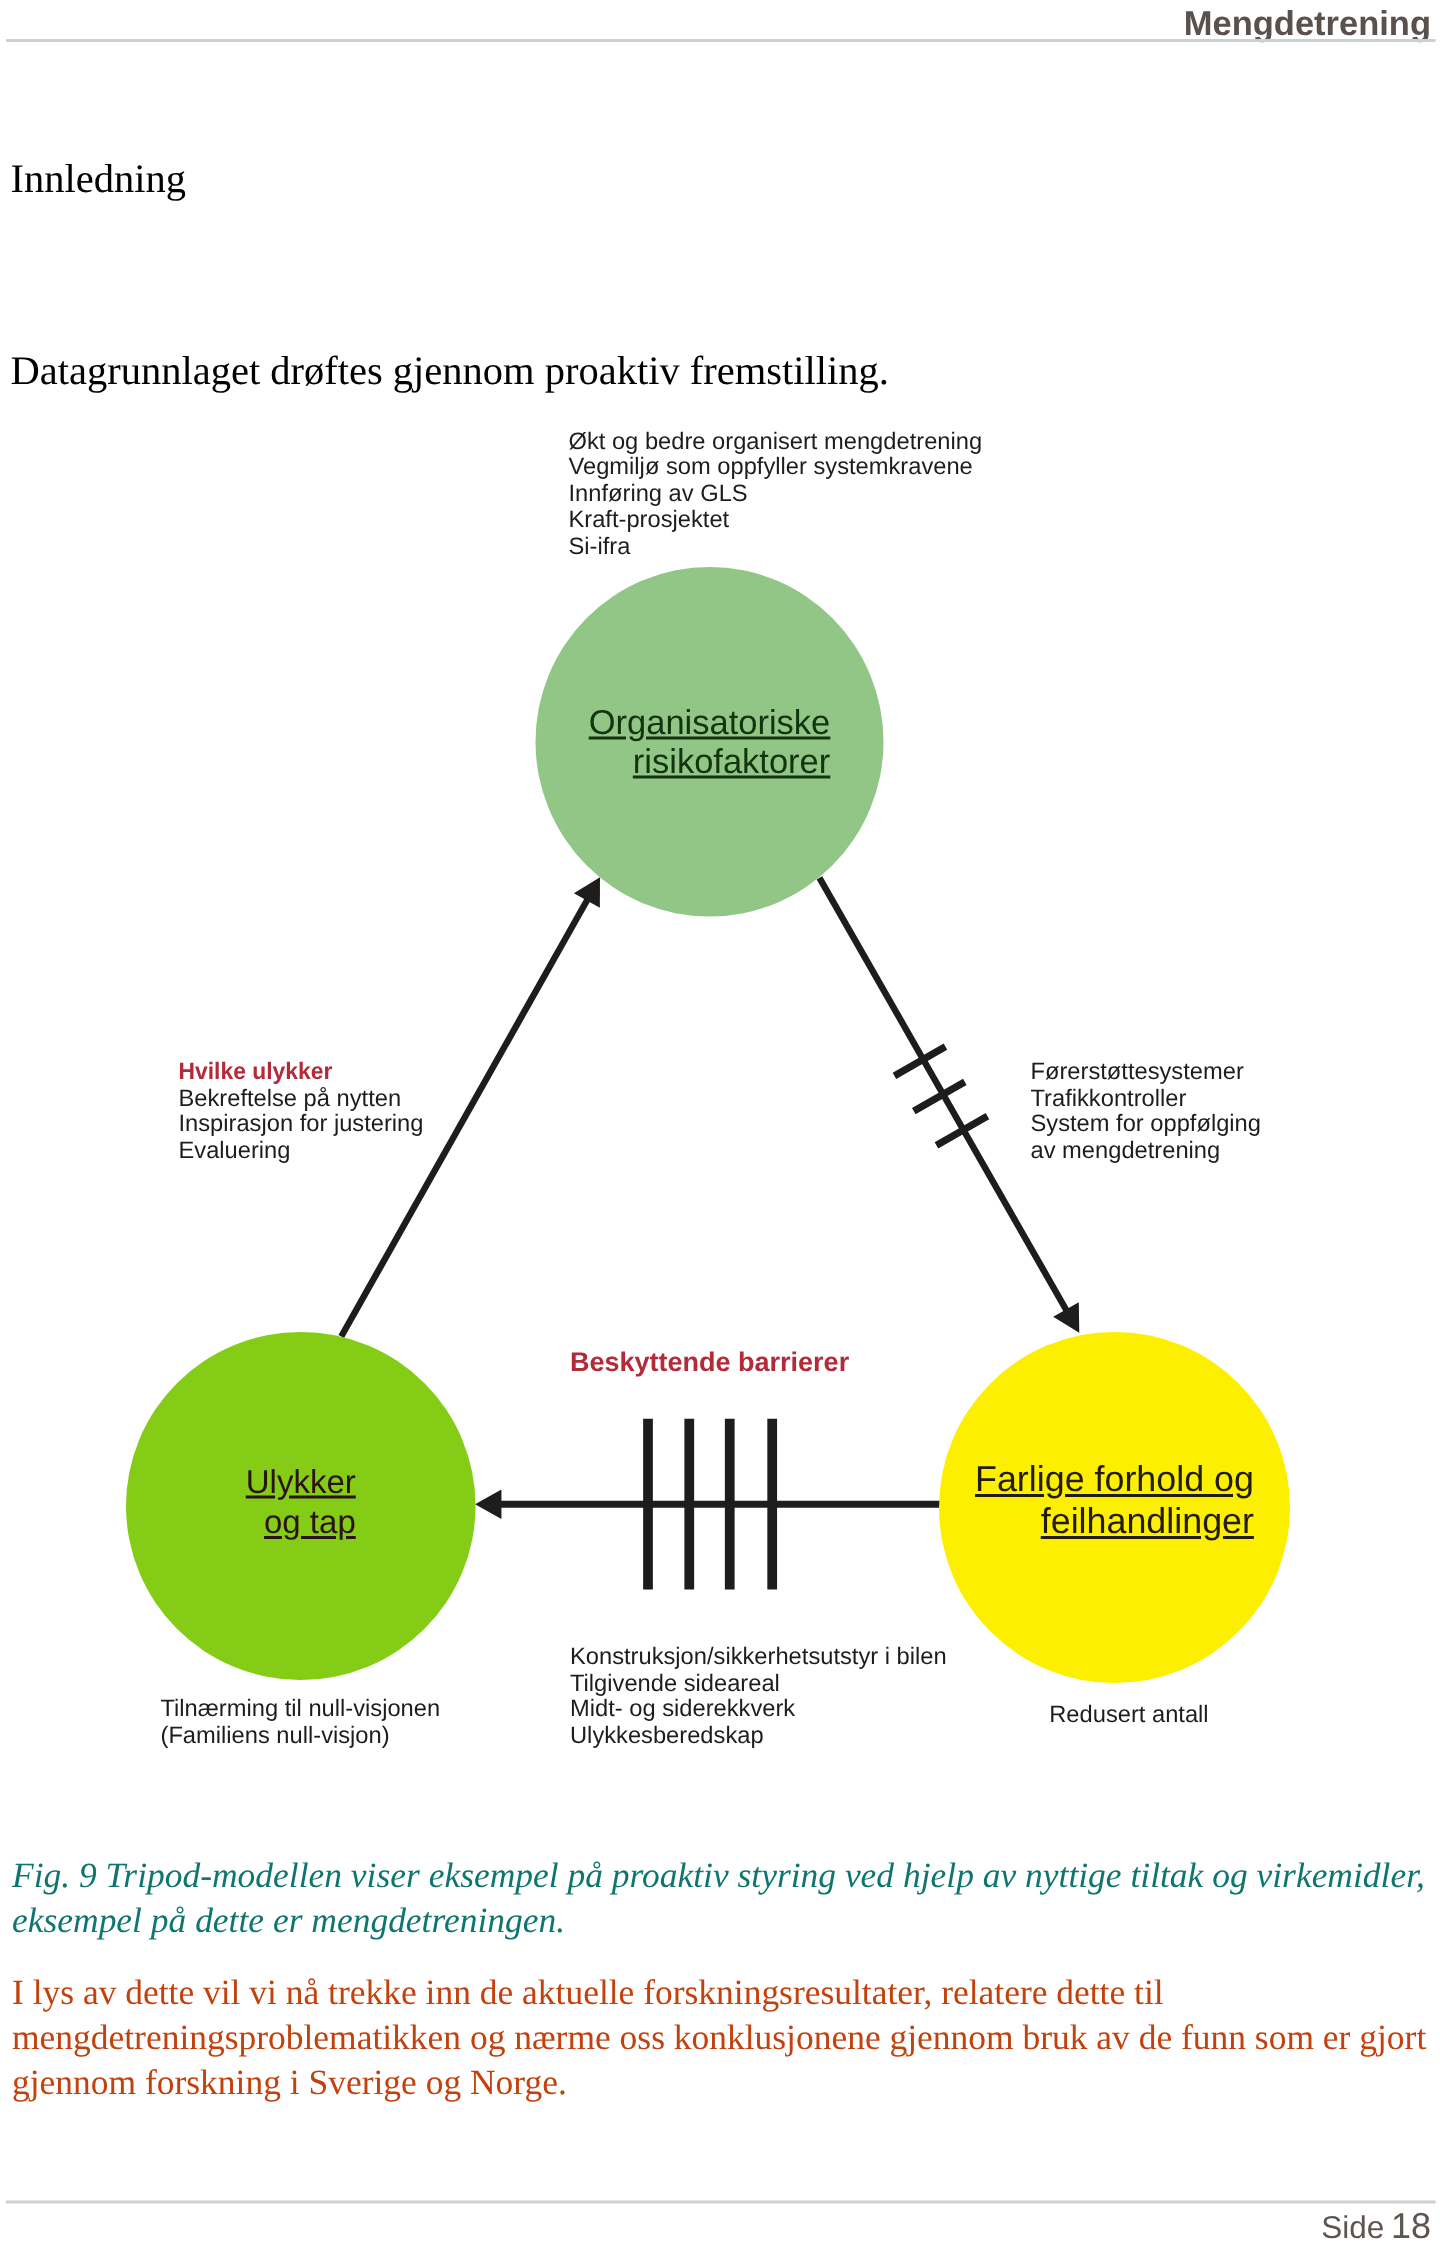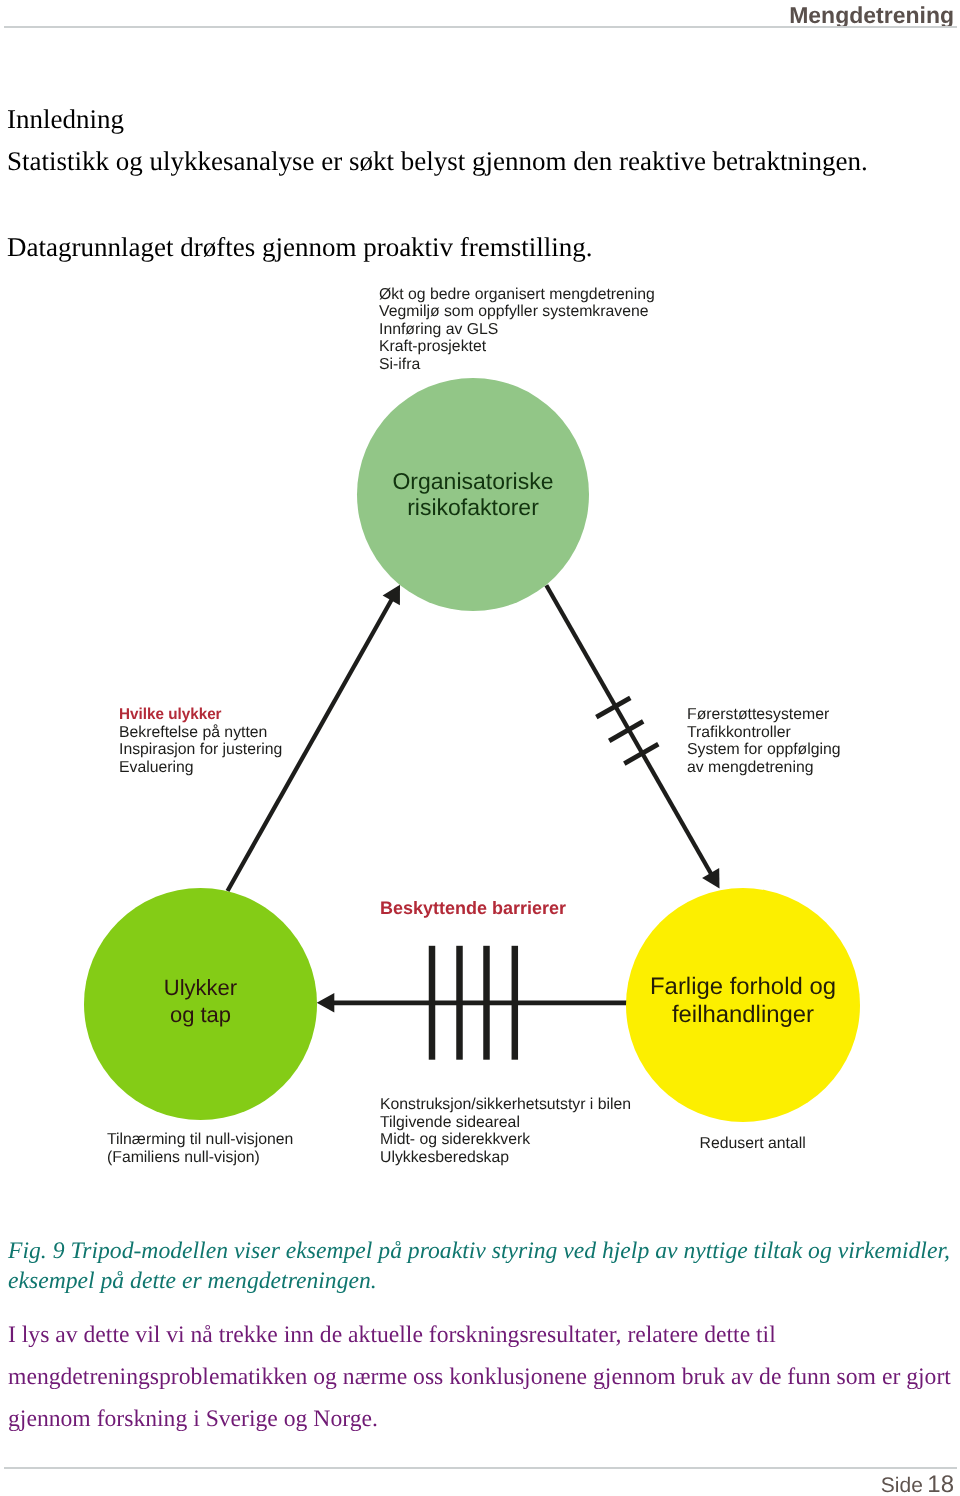--- a/index.html
+++ b/index.html
@@ -12,45 +12,44 @@
   .hdr-rule{position:absolute;left:4px;top:25.7px;width:953px;height:2.3px;background:#ccd0d1;}
   
   .serif{position:absolute;color:#000;white-space:nowrap;font-size:27px;}
   .h-sec{left:8px;top:74px;font-weight:bold;font-size:25.75px;}
   .h-sub{left:7px;top:103.5px;}
   .p1{left:7px;top:145.5px;}
   .p2{left:7px;top:187.5px;margin-top:44px;}
   
   .diagram{position:absolute;left:0;top:255px;width:960px;height:900px;font-family:"Liberation Sans",sans-serif;}
   .arrows{position:absolute;left:0;top:0;}
-  .circle{position:absolute;border-radius:50%;display:flex;align-items:center;justify-content:center;text-align:center;white-space:pre;}
+  .circle{position:absolute;border-radius:50%;display:flex;align-items:center;justify-content:center;text-align:right;white-space:pre;text-decoration:underline;}
   .green{left:357px;top:123px;width:232px;height:233px;background:#92c687;color:#12340f;font-size:23px;line-height:25.2px;}
   .orange{left:84px;top:633px;width:233px;height:232px;padding-bottom:6px;box-sizing:border-box;background:#84cc16;color:#2b1410;font-size:22px;line-height:27.5px;}
   .yellow{left:626px;top:633px;width:234px;height:234px;padding-bottom:9px;box-sizing:border-box;background:#fcef00;color:#231c08;font-size:23.9px;line-height:27.4px;}
   .txt{position:absolute;font-size:15.8px;line-height:17.5px;color:#1d1d1b;white-space:pre;}
   .red{color:#b32a38;font-weight:bold;}
   .cond{display:inline-block;transform:scaleX(0.965);transform-origin:0 0;}
   .big{font-size:18px;}
   
   .cap{position:absolute;left:8px;top:1237px;width:952px;font-size:23.65px;font-style:italic;line-height:29.5px;color:#0f766e;}
-  .p3{position:absolute;left:8px;top:1313.5px;width:952px;font-size:23.65px;line-height:42px;color:#701a75;}
+  .p3{position:absolute;left:8px;top:1313.5px;width:952px;font-size:23.65px;line-height:30px;color:#c2410c;}
   .ftr-rule{position:absolute;left:4px;top:1466.7px;width:953px;height:2.3px;background:#ccd0d1;}
   .ftr{position:absolute;right:6px;top:1471px;font-family:"Liberation Sans",sans-serif;color:#5f544f;}
   .ftr .s1{font-size:21px;}
   .ftr .s2{font-size:24px;}
 </style>
 </head>
 <body>
 
 <div class="page">
   <div class="hdr-title">Mengdetrening</div>
   <div class="hdr-rule"></div>
 
   <div class="serif h-sub">Innledning</div>
-  <div class="serif p1">Statistikk og ulykkesanalyse er søkt belyst gjennom den reaktive betraktningen.</div>
   <div class="serif p2">Datagrunnlaget drøftes gjennom proaktiv fremstilling.</div>
 
   <div class="diagram">
     <svg class="arrows" width="960" height="900" viewBox="0 0 960 900">
       <g stroke="#1d1d1b" stroke-width="4.3" fill="none" stroke-linecap="butt">
         <line x1="227.5" y1="636" x2="394.0" y2="340.5"></line>
         <line x1="546.3" y1="330.2" x2="713.5" y2="623.0"></line>
         <line x1="628" y1="747.8" x2="334" y2="747.8" stroke-width="4.7"></line>
       </g>
       <g fill="#1d1d1b" stroke="none">

